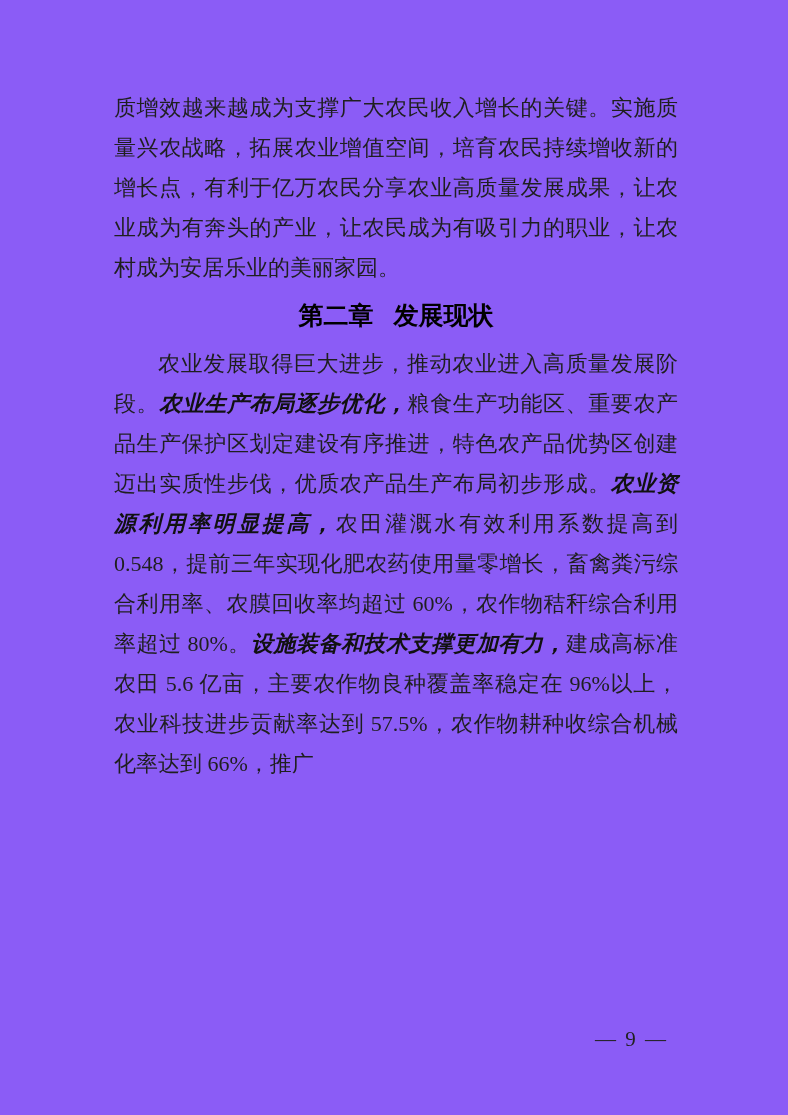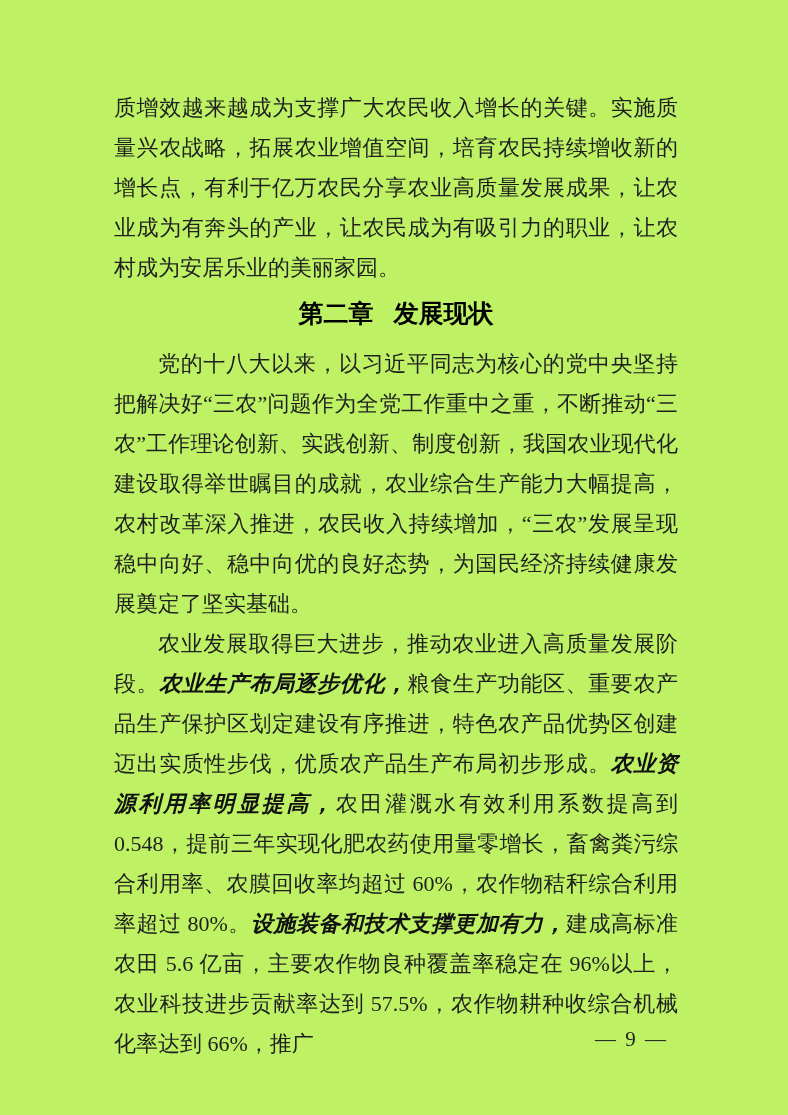--- a/index.html
+++ b/index.html
@@ -4,21 +4,21 @@
 <style>
   html, body {
     margin: 0;
     padding: 0;
     background: #ffffff;
   }
   .page {
     position: relative;
     width: 788px;
     height: 1115px;
-    background: #bef264;
+    background: #8b5cf6;
     overflow: hidden;
     font-family: "Liberation Serif", "DejaVu Serif", serif;
     color: #1f1f1f;
   }
   .content {
     position: absolute;
     left: 114px;
     top: 88px;
     width: 564px;
   }
@@ -39,21 +39,20 @@
     color: #111111;
     font-style: italic;
   }
   .chapter-heading {
     margin: 8px 0 8px 0;
     font-size: 25px;
     line-height: 40px;
     font-weight: bold;
     text-align: center;
     color: #000000;
-    font-family: Liberation Mono, monospace;
   }
   .chapter-heading .gap {
     display: inline-block;
     width: 20px;
   }
   .pageno {
     position: absolute;
     top: 1026px;
     right: 120px;
     font-size: 21px;
@@ -67,20 +66,19 @@
 
 <div class="page">
   <div class="content">
 
     <p class="para"><span>质增效越来越成为支撑广大农民收入增长的关键。实施质量兴农战略，拓展农业增值空间，培育农民持续增收新的增长点，有利于亿万农民分享农业高质量发展成果，让农业成为有奔头的产业，让农民成为有吸引力的职业，让农村成为安居乐业的美丽家园。</span></p>
 
     <h2 class="chapter-heading">
       <span>第二章</span><span class="gap"></span><span>发展现状</span>
     </h2>
 
-    <p class="para indent"><span>党的十八大以来，以习近平同志为核心的党中央坚持把解决好“三农”问题作为全党工作重中之重，不断推动“三农”工作理论创新、实践创新、制度创新，我国农业现代化建设取得举世瞩目的成就，农业综合生产能力大幅提高，农村改革深入推进，农民收入持续增加，“三农”发展呈现稳中向好、稳中向优的良好态势，为国民经济持续健康发展奠定了坚实基础。</span></p>
 
     <p class="para indent"><span>农业发展取得巨大进步，推动农业进入高质量发展阶段。</span><span class="bold">农业生产布局逐步优化，</span><span>粮食生产功能区、重要农产品生产保护区划定建设有序推进，特色农产品优势区创建迈出实质性步伐，优质农产品生产布局初步形成。</span><span class="bold">农业资源利用率明显提高，</span><span>农田灌溉水有效利用系数提高到 0.548，提前三年实现化肥农药使用量零增长，畜禽粪污综合利用率、农膜回收率均超过 60%，农作物秸秆综合利用率超过 80%。</span><span class="bold">设施装备和技术支撑更加有力，</span><span>建成高标准农田 5.6 亿亩，主要农作物良种覆盖率稳定在 96%以上，农业科技进步贡献率达到 57.5%，农作物耕种收综合机械化率达到 66%，推广</span></p>
 
   </div>
 
   <div class="pageno">— 9 —</div>
 </div>
 
 </body></html>

